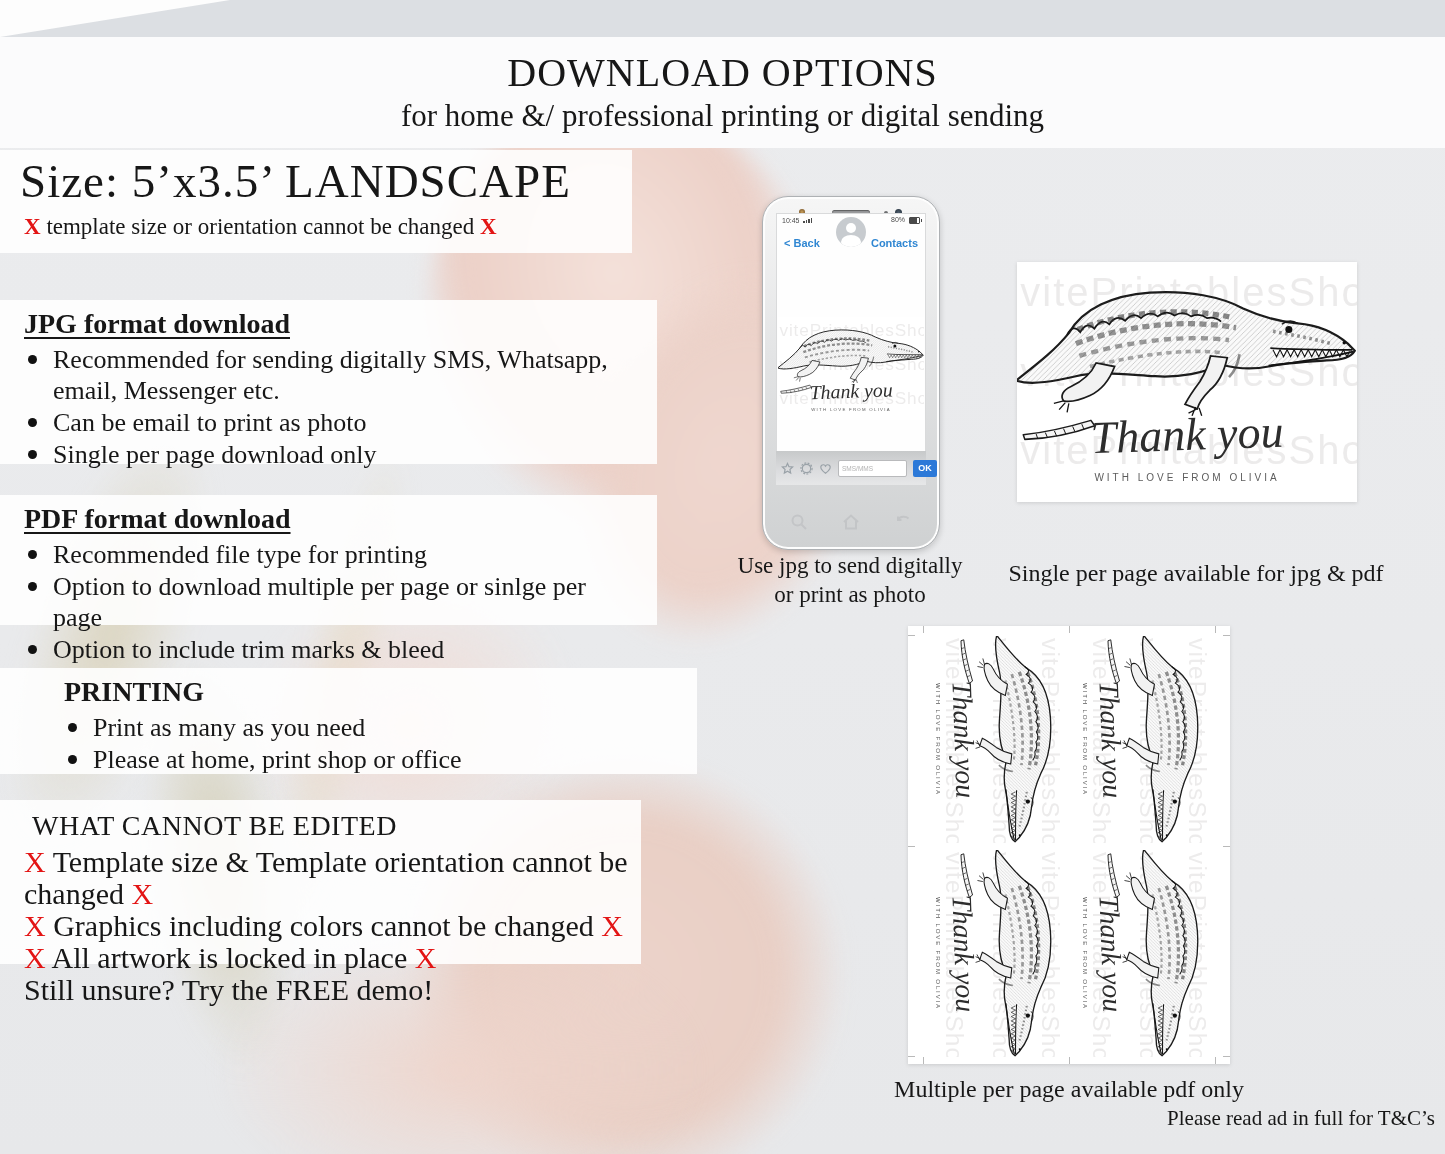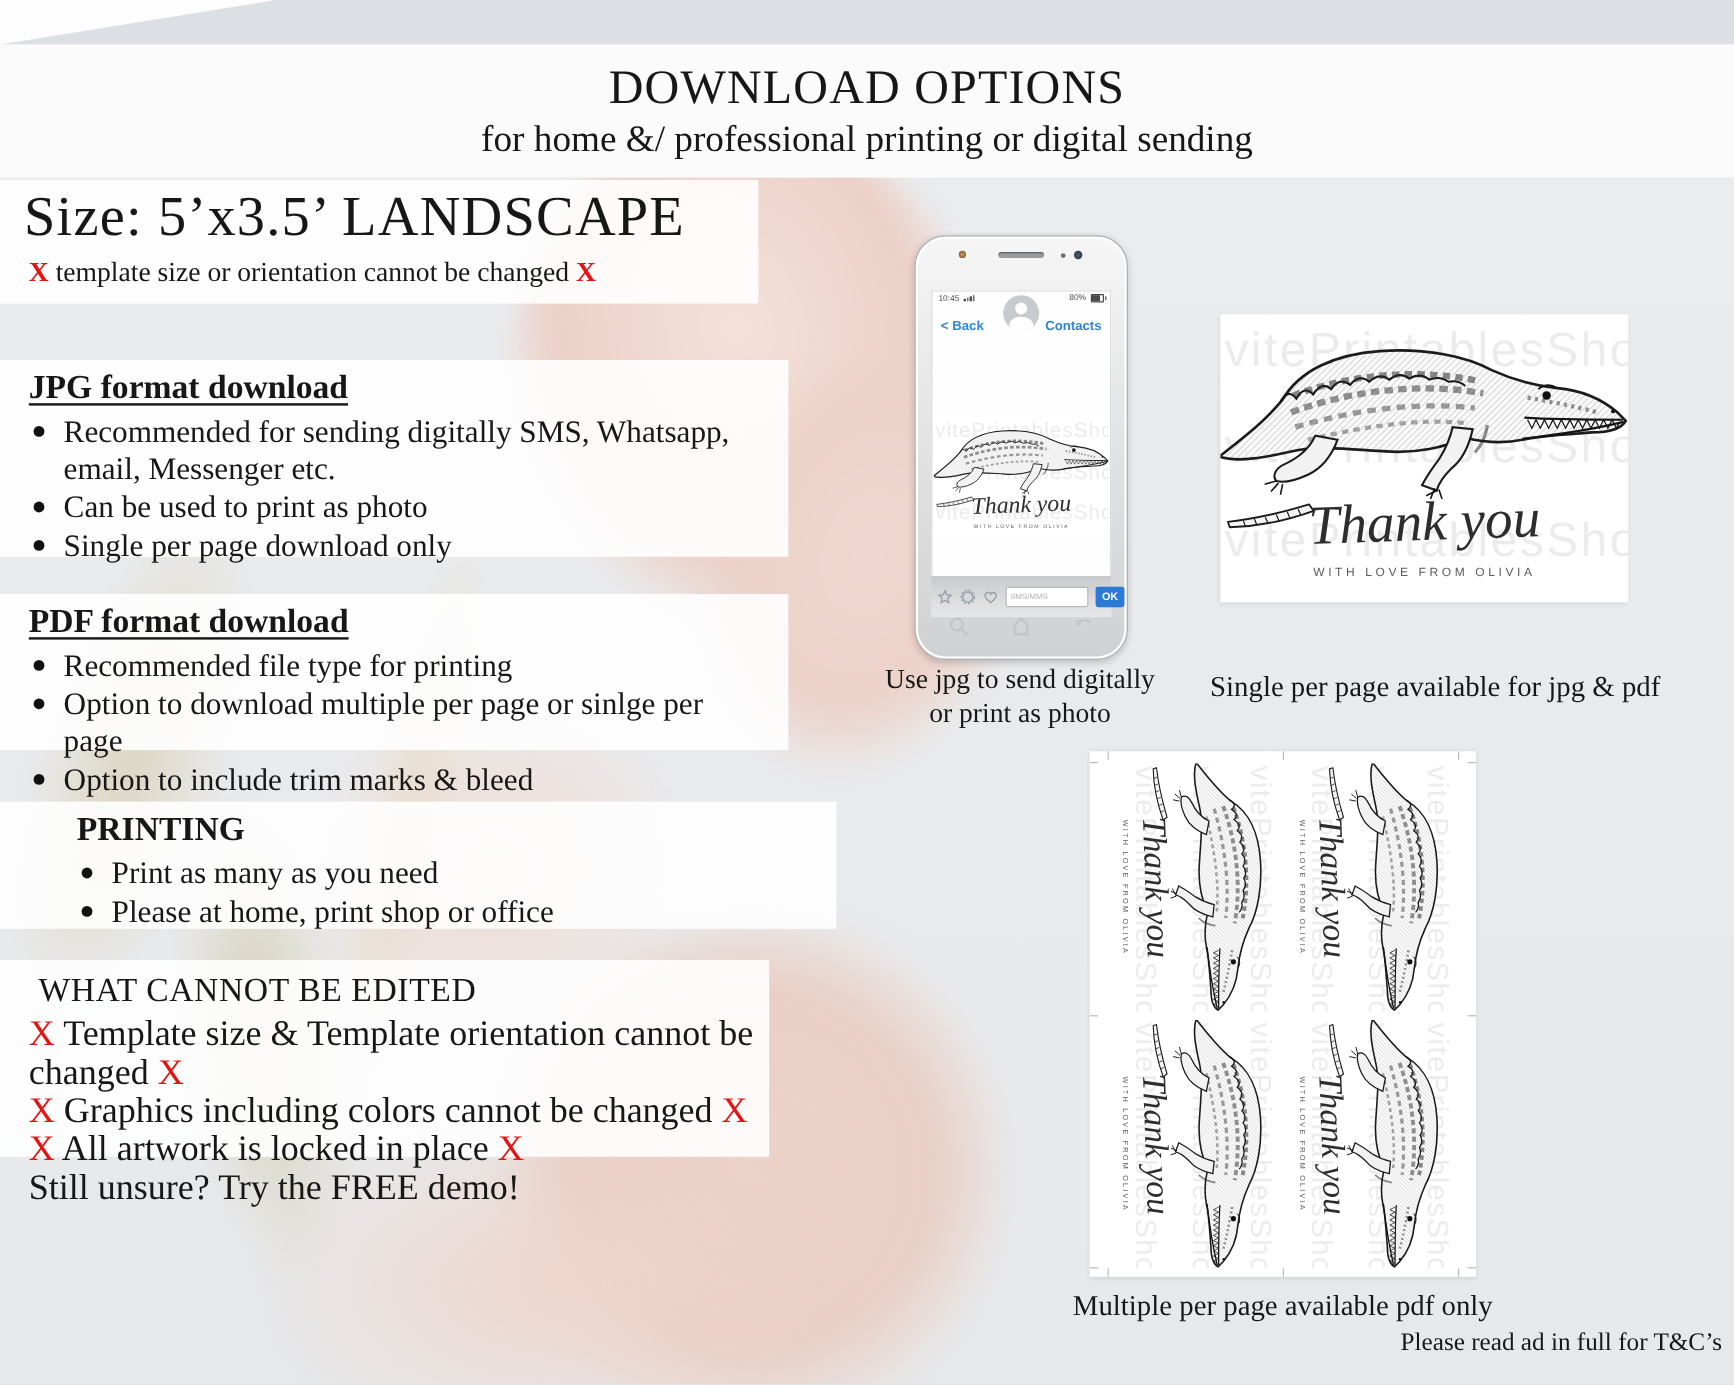--- a/index.html
+++ b/index.html
@@ -62,21 +62,21 @@
          border:1px solid #aeb1b4;border-radius:26px;
          background:linear-gradient(180deg,#f6f6f6 0%,#e3e4e5 45%,#cfd1d2 100%);
          box-shadow:0 2px 6px rgba(0,0,0,.18), inset 0 0 0 2px #fdfdfd;}
   .cam{position:absolute;left:36px;top:12px;width:6px;height:6px;border-radius:50%;
        background:radial-gradient(circle,#caa05c 0%,#7e5a2c 80%);}
   .speaker{position:absolute;left:69px;top:13px;width:38px;height:5px;border-radius:3px;
        background:#9a9b9d;box-shadow:inset 0 1px 1px rgba(0,0,0,.4);}
   .sdot1{position:absolute;left:121px;top:14px;width:4px;height:4px;border-radius:50%;background:#6d6f71;}
   .sdot2{position:absolute;left:132px;top:12px;width:7px;height:7px;border-radius:50%;
        background:radial-gradient(circle,#4d5d6d 0%,#2c3844 80%);}
-  .screen{position:absolute;left:13px;top:45px;width:150px;height:272px;background:#fefefe;
+  .screen{position:absolute;left:13px;top:16px;width:150px;height:272px;background:#fefefe;
        box-shadow:inset 0 0 0 1px #d9dadb;}
   .statusrow{position:absolute;left:0;top:0;right:0;height:14px;display:flex;
        justify-content:space-between;align-items:center;padding:0 6px;
        font-family:"Liberation Sans",sans-serif;font-size:7px;color:#4a4a4a;}
   .sig{display:inline-flex;align-items:flex-end;gap:1px;margin-left:2px;}
   .sig i{display:block;width:1.5px;background:#4a4a4a;}
   .batt{display:inline-block;width:9px;height:5px;border:1px solid #4a4a4a;border-radius:1px;
        position:relative;margin-left:2px;vertical-align:middle;background:linear-gradient(90deg,#4a4a4a 75%,#fff 75%);}
   .batt:after{content:"";position:absolute;right:-3px;top:1px;width:1.5px;height:3px;background:#4a4a4a;}
   .navrow{position:absolute;left:0;top:14px;right:0;height:32px;display:flex;
@@ -103,21 +103,21 @@
        box-shadow:0 1px 4px rgba(0,0,0,.13);overflow:hidden;}
   .quad{position:absolute;width:145px;height:207px;overflow:hidden;}
   .q1{left:16px;top:10px;} .q2{left:163px;top:10px;}
   .q3{left:16px;top:224px;} .q4{left:163px;top:224px;}
   .quad .tcard{transform:rotate(90deg) translateY(-145px) scale(0.609);transform-origin:0 0;}
   .tick{position:absolute;background:#b9b9b9;}
   
   .cap{position:absolute;z-index:2;font-size:24px;text-align:center;line-height:1.25;}
   .cap-phone{left:733px;top:552px;width:234px;font-size:23px;}
   .cap-single{left:1008px;top:558px;width:376px;}
-  .cap-multi{left:894px;top:1074px;width:350px;}
+  .cap-multi{left:894px;top:1074px;width:350px;text-align:right;}
   .cap-terms{right:10px;top:1106px;width:420px;text-align:right;font-size:21px;z-index:2;position:absolute;}
   .icon-stroke{stroke:#9aa2a8;fill:none;stroke-width:1.3;}
   .bez-stroke{stroke:#c3c5c7;fill:none;stroke-width:2;}
 </style>
 </head>
 <body>
 
 <svg width="0" height="0" style="position:absolute" aria-hidden="true">
   <defs>
     <pattern id="hx" patternUnits="userSpaceOnUse" width="6" height="6">
@@ -184,21 +184,21 @@
 
   <div class="band b-jpg">
     <div class="sec-title">JPG format download</div>
     <ul class="blist">
       <li>
           <span class="dot"></span>
           <span>Recommended for sending digitally SMS, Whatsapp, email, Messenger etc.</span>
         </li>
       <li>
           <span class="dot"></span>
-          <span>Can be used to print as photo</span>
+          <span>Can be email to print as photo</span>
         </li>
       <li>
           <span class="dot"></span>
           <span>Single per page download only</span>
         </li>
     </ul>
   </div>
 
   <div class="band b-pdf">
     <div class="sec-title">PDF format download</div>

